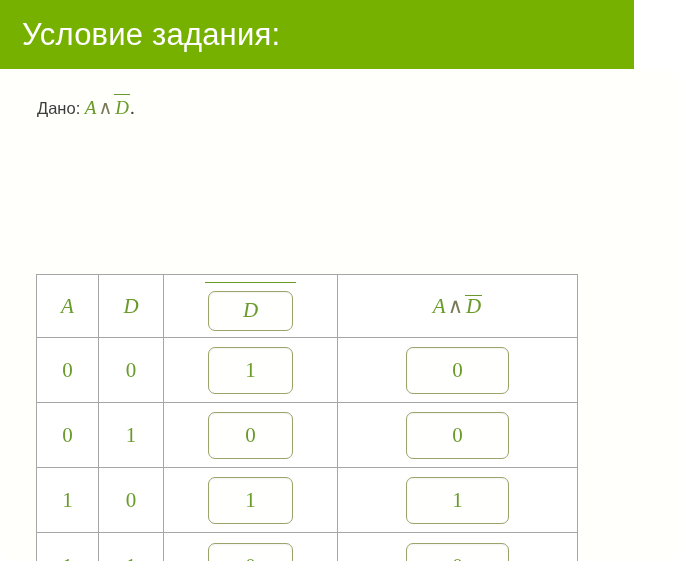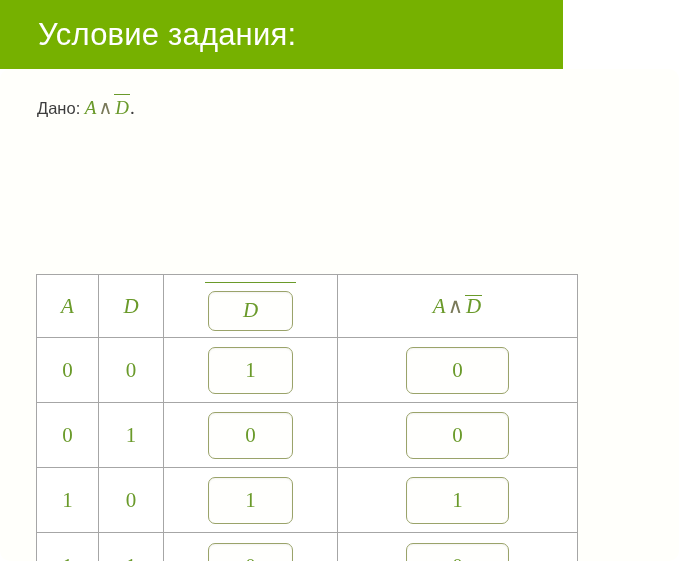--- a/index.html
+++ b/index.html
@@ -9,27 +9,27 @@
   body {
     width: 679px;
     height: 561px;
     background: #ffffff;
     font-family: "Liberation Sans", sans-serif;
     overflow: hidden;
   }
 
   
   .header-bar {
-    width: 563px;
+    width: 634px;
     height: 69px;
     background: #76b100;
     display: flex;
     align-items: center;
     box-sizing: border-box;
-    padding-left: 38px;
+    padding-left: 22px;
   }
   .header-title {
     color: #ffffff;
     font-size: 31px;
     font-weight: 400;
     letter-spacing: 0.2px;
     line-height: 1;
   }
 
   

